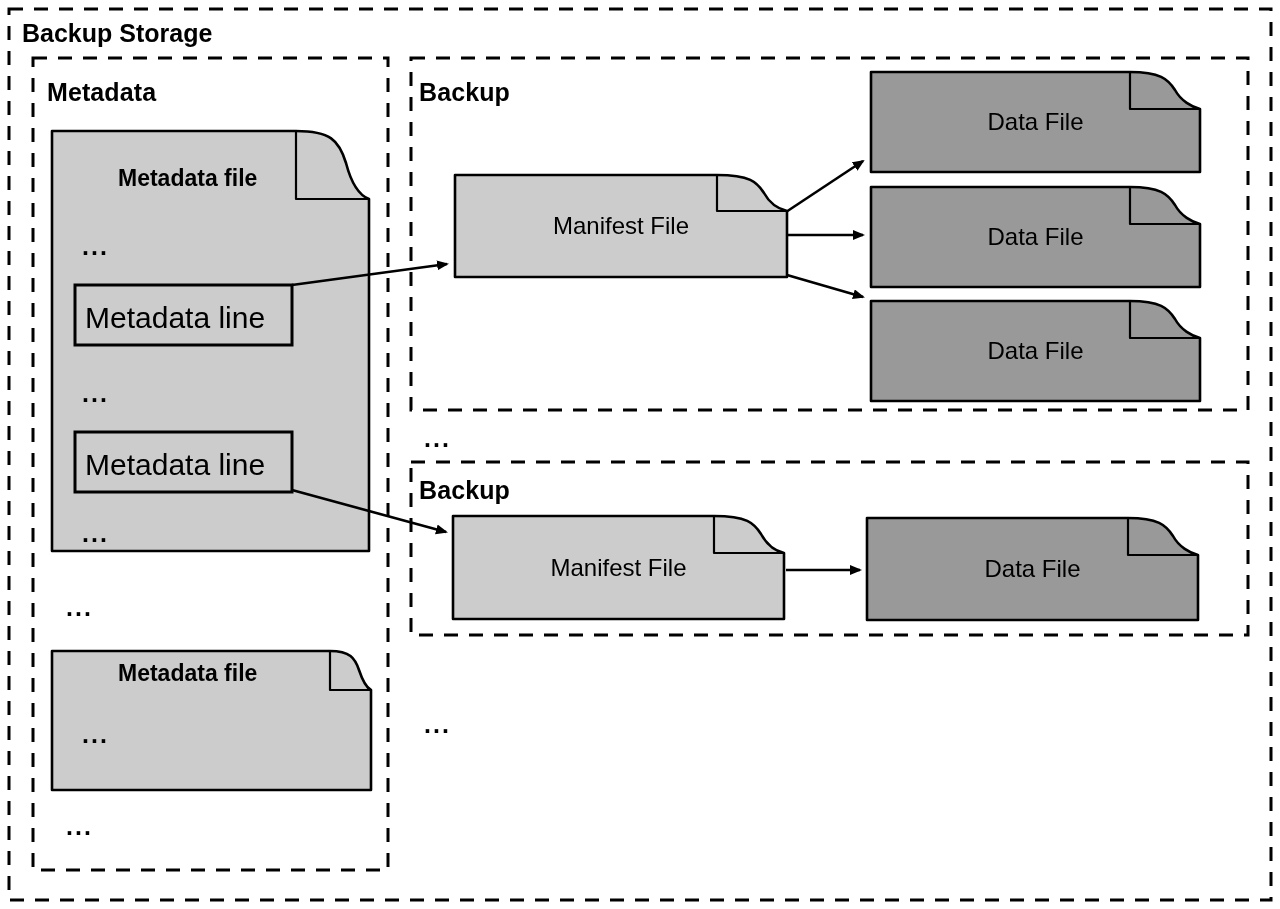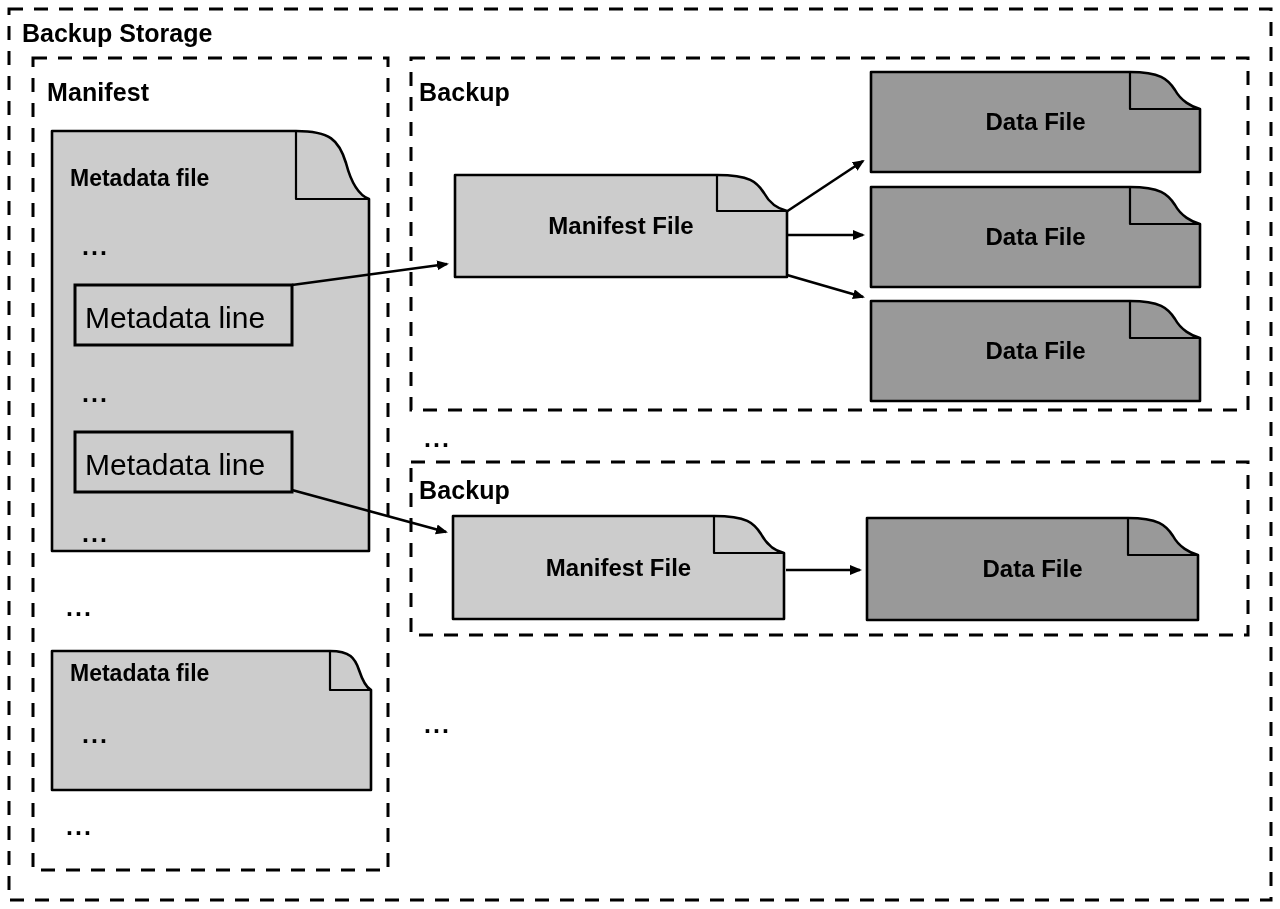--- a/index.html
+++ b/index.html
@@ -69,24 +69,25 @@
     font-weight: bold;
     letter-spacing: 0.1px;
   }
   .lbl-title {
     font-size: 25px;
     font-weight: bold;
   }
   .lbl-filetitle {
     font-size: 23px;
     font-weight: bold;
+    margin-left: 48px;
   }
   .lbl-filename {
     font-size: 24px;
-    font-weight: bold;
+    font-weight: normal;
     text-align: center;
   }
   .lbl-linename {
     font-size: 30px;
     font-weight: normal;
   }
   .lbl-ellipsis {
     font-size: 25px;
     font-weight: bold;
     letter-spacing: 2px;
@@ -155,21 +156,21 @@
 
     <path class="connector" marker-end="url(#ah)" d="M787,235 L863,235"></path>
 
     <path class="connector" marker-end="url(#ah)" d="M787,275 L863,297"></path>
 
     <path class="connector" marker-end="url(#ah)" d="M786,570 L860,570"></path>
   </svg>
 
   <div class="lbl lbl-title" style="left:22px; top:21px;">Backup Storage</div>
 
-  <div class="lbl lbl-section" style="left:47px; top:80px;">Manifest</div>
+  <div class="lbl lbl-section" style="left:47px; top:80px;">Metadata</div>
 
   <div class="lbl lbl-filetitle" style="left:70px; top:167px;">Metadata file</div>
   <div class="lbl lbl-ellipsis" style="left:82px; top:234px;">...</div>
   <div class="lbl lbl-linename" style="left:85px; top:303px;">Metadata line</div>
   <div class="lbl lbl-ellipsis" style="left:82px; top:381px;">...</div>
   <div class="lbl lbl-linename" style="left:85px; top:450px;">Metadata line</div>
   <div class="lbl lbl-ellipsis" style="left:82px; top:521px;">...</div>
 
   <div class="lbl lbl-ellipsis" style="left:66px; top:595px;">...</div>
 

